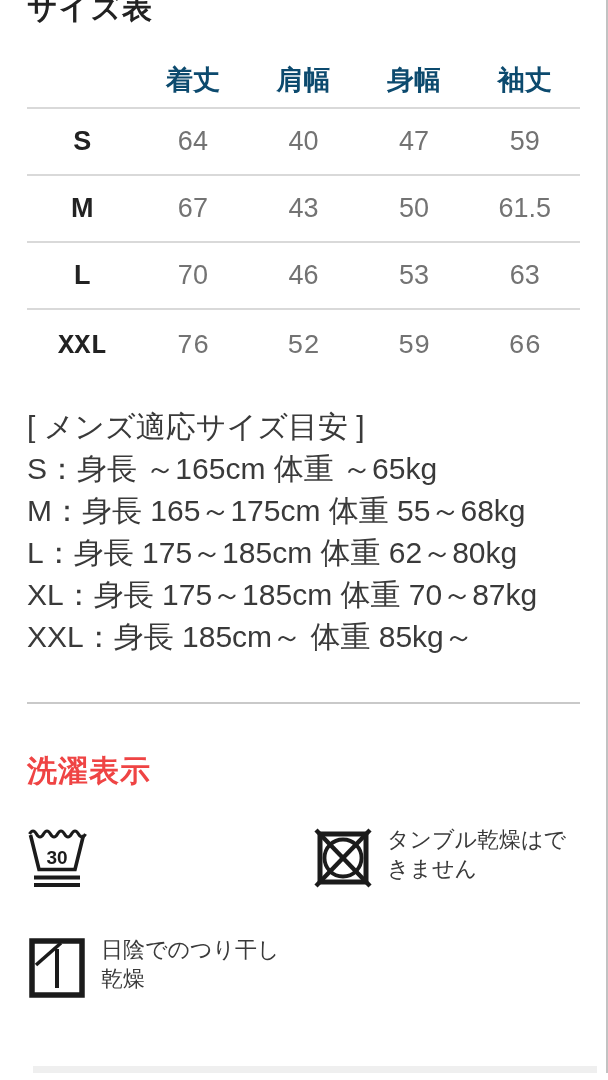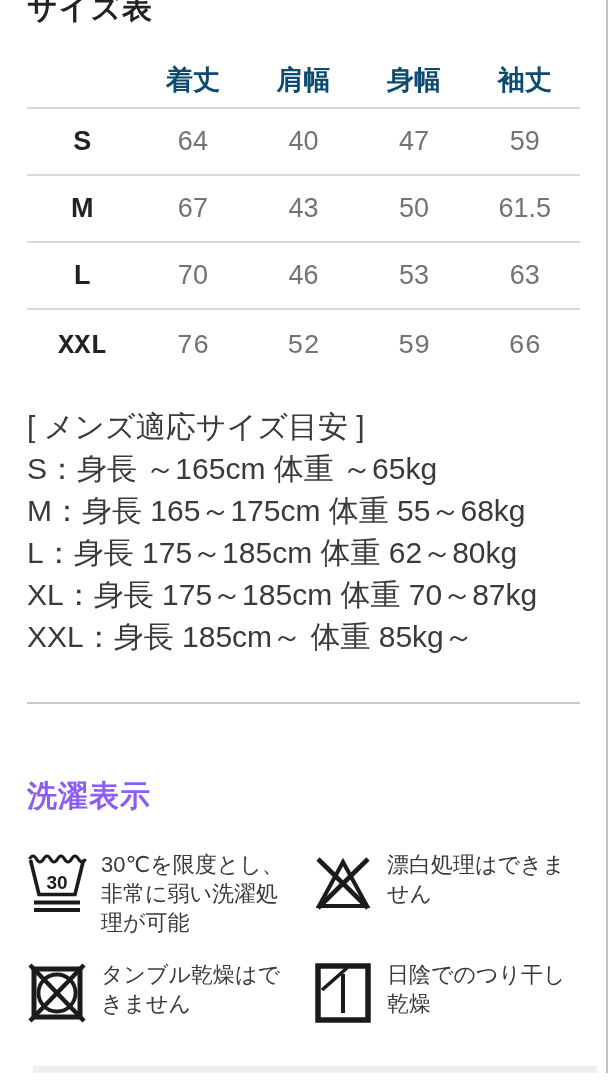--- a/index.html
+++ b/index.html
@@ -83,24 +83,24 @@
   
   .divider {
     width: 553px;
     height: 0;
     border-top: 2px solid #c9c9c9;
     margin-top: 44px;
   }
 
   
   .care-heading {
-    margin-top: 70px;
+    margin-top: 45px;
     font-size: 30px;
     font-weight: bold;
-    color: #8b5cf6;
+    color: #ef4444;
     line-height: 44px;
     letter-spacing: 1px;
   }
   .care-grid {
     margin-top: 30px;
     display: grid;
     grid-template-columns: 286px 1fr;
     grid-row-gap: 18px;
   }
   .care-item {
@@ -198,36 +198,22 @@
     <div class="care-item">
       <span class="care-icon">
         <svg width="60" height="66" viewBox="0 0 60 66">
           <path class="icon-stroke" stroke-width="3.2" d="M2.5,9 q3.5,-6 7,0 t7,0 t7,0 t7,0 t7,0 t7,0 t7,0 t7,0"></path>
           <path class="icon-stroke" stroke-width="3.6" d="M3.5,10 L12,44.5 L48,44.5 L56.5,10"></path>
           <text class="icon-num" x="30" y="39" text-anchor="middle">30</text>
           <line class="icon-stroke" stroke-width="4" x1="7" y1="52.5" x2="53" y2="52.5"></line>
           <line class="icon-stroke" stroke-width="4" x1="7" y1="60" x2="53" y2="60"></line>
         </svg>
       </span>
-      <div class="care-text">30℃を限度とし、
-非常に弱い洗濯処
-理が可能</div>
     </div>
 
-    <div class="care-item">
-      <span class="care-icon">
-        <svg width="60" height="66" viewBox="0 0 60 66">
-          <path class="icon-stroke" stroke-width="4" d="M30,12 L6,56 L54,56 Z"></path>
-          <line class="icon-stroke" stroke-width="4.6" x1="5" y1="9" x2="55" y2="58"></line>
-          <line class="icon-stroke" stroke-width="4.6" x1="55" y1="9" x2="5" y2="58"></line>
-        </svg>
-      </span>
-      <div class="care-text">漂白処理はできま
-せん</div>
-    </div>
 
     <div class="care-item">
       <span class="care-icon">
         <svg width="60" height="66" viewBox="0 0 60 66">
           <rect class="icon-stroke" stroke-width="5" x="7" y="9" width="46" height="48"></rect>
           <circle class="icon-stroke" stroke-width="3.8" cx="30" cy="33" r="18.5"></circle>
           <line class="icon-stroke" stroke-width="4.4" x1="3" y1="5" x2="57" y2="61"></line>
           <line class="icon-stroke" stroke-width="4.4" x1="57" y1="5" x2="3" y2="61"></line>
         </svg>
       </span>

